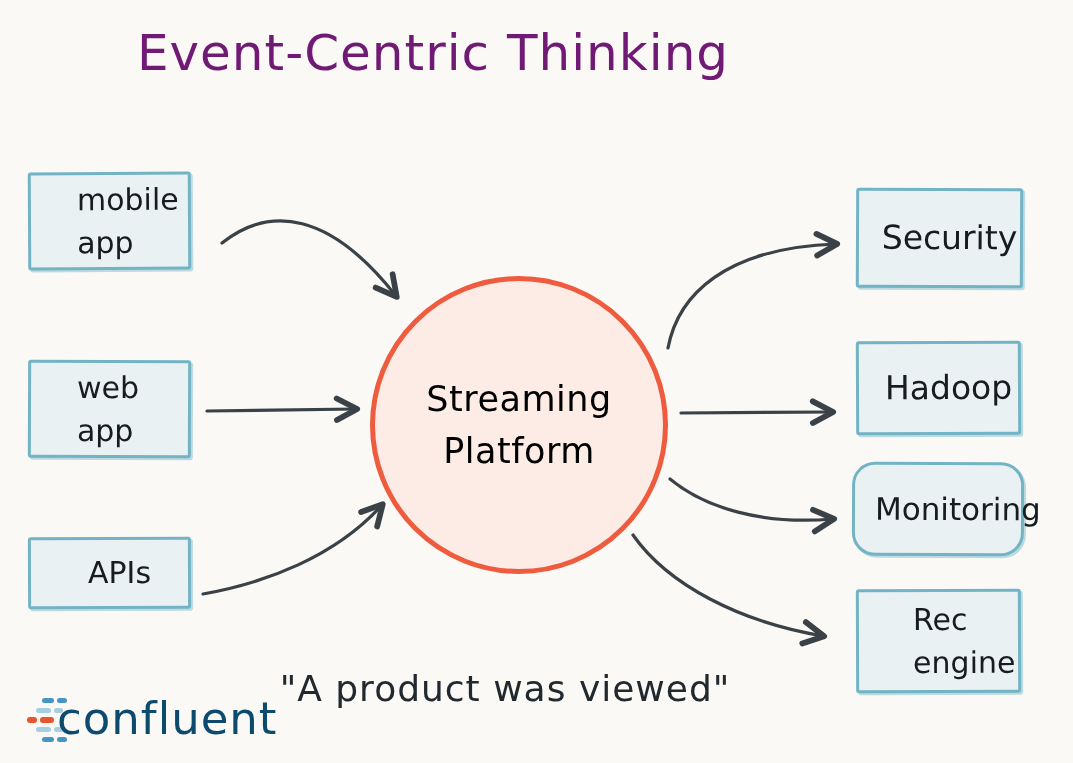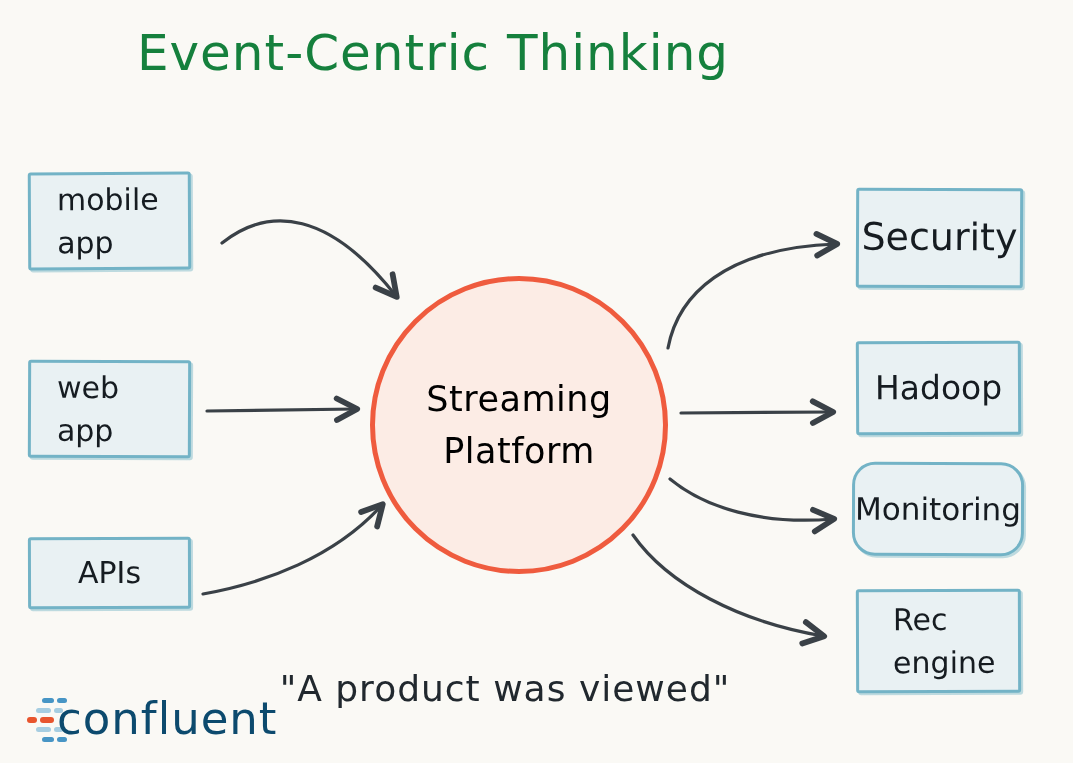--- a/index.html
+++ b/index.html
@@ -12,21 +12,21 @@
     width:1073px;height:763px;
     background:#faf9f5;
     overflow:hidden;
   }
   
   .title{
     position:absolute;left:0;top:24px;width:866px;
     text-align:center;
     font-size:50px;
     letter-spacing:1px;
-    color:#15803d;
+    color:#701a75;
   }
   
   #edges{
     position:absolute;left:0;top:0;width:1073px;height:763px;
     pointer-events:none;
   }
   
   .nodebox{
     position:absolute;
     background:#e9f1f3;
@@ -34,27 +34,27 @@
     border-radius:3px;
     box-shadow:2px 2px 0 0 rgba(115,179,198,.45);
     color:#161c21;
     font-size:30px;
     line-height:1.45;
     display:flex;
     flex-direction:column;
     justify-content:center;
     box-sizing:border-box;
   }
-  .nodebox .line{display:block;}
+  .nodebox .line{display:block;margin-left:20px;}
   .nb-left{padding-left:26px;text-align:left;}
   .nb-center{text-align:center;}
   .nb-mobile  {left:28px; top:172px; width:163px; height:98px; transform:rotate(-.3deg);}
   .nb-web     {left:28px; top:360px; width:163px; height:98px; transform:rotate(.2deg);}
   .nb-apis    {left:28px; top:537px; width:163px; height:72px; transform:rotate(-.2deg);}
-  .nb-security{left:856px;top:188px; width:167px; height:100px;font-size:38px;transform:rotate(.25deg);}
+  .nb-security{left:856px;top:188px; width:167px; height:100px;font-size:33px;transform:rotate(.25deg);}
   .nb-hadoop  {left:856px;top:341px; width:165px; height:94px; font-size:33px;transform:rotate(-.25deg);}
   .nb-monitor {left:852px;top:462px; width:172px; height:94px; font-size:31px;white-space:nowrap;transform:rotate(.2deg);border-radius:23px;}
   .nb-rec     {left:856px;top:589px; width:165px; height:104px;padding-left:34px;text-align:left;font-size:30px;transform:rotate(-.2deg);}
   
   .hub{
     position:absolute;
     left:370px;top:276px;width:298px;height:298px;
     border-radius:50%;
     background:#fcece5;
     border:5px solid #ef5b3e;

